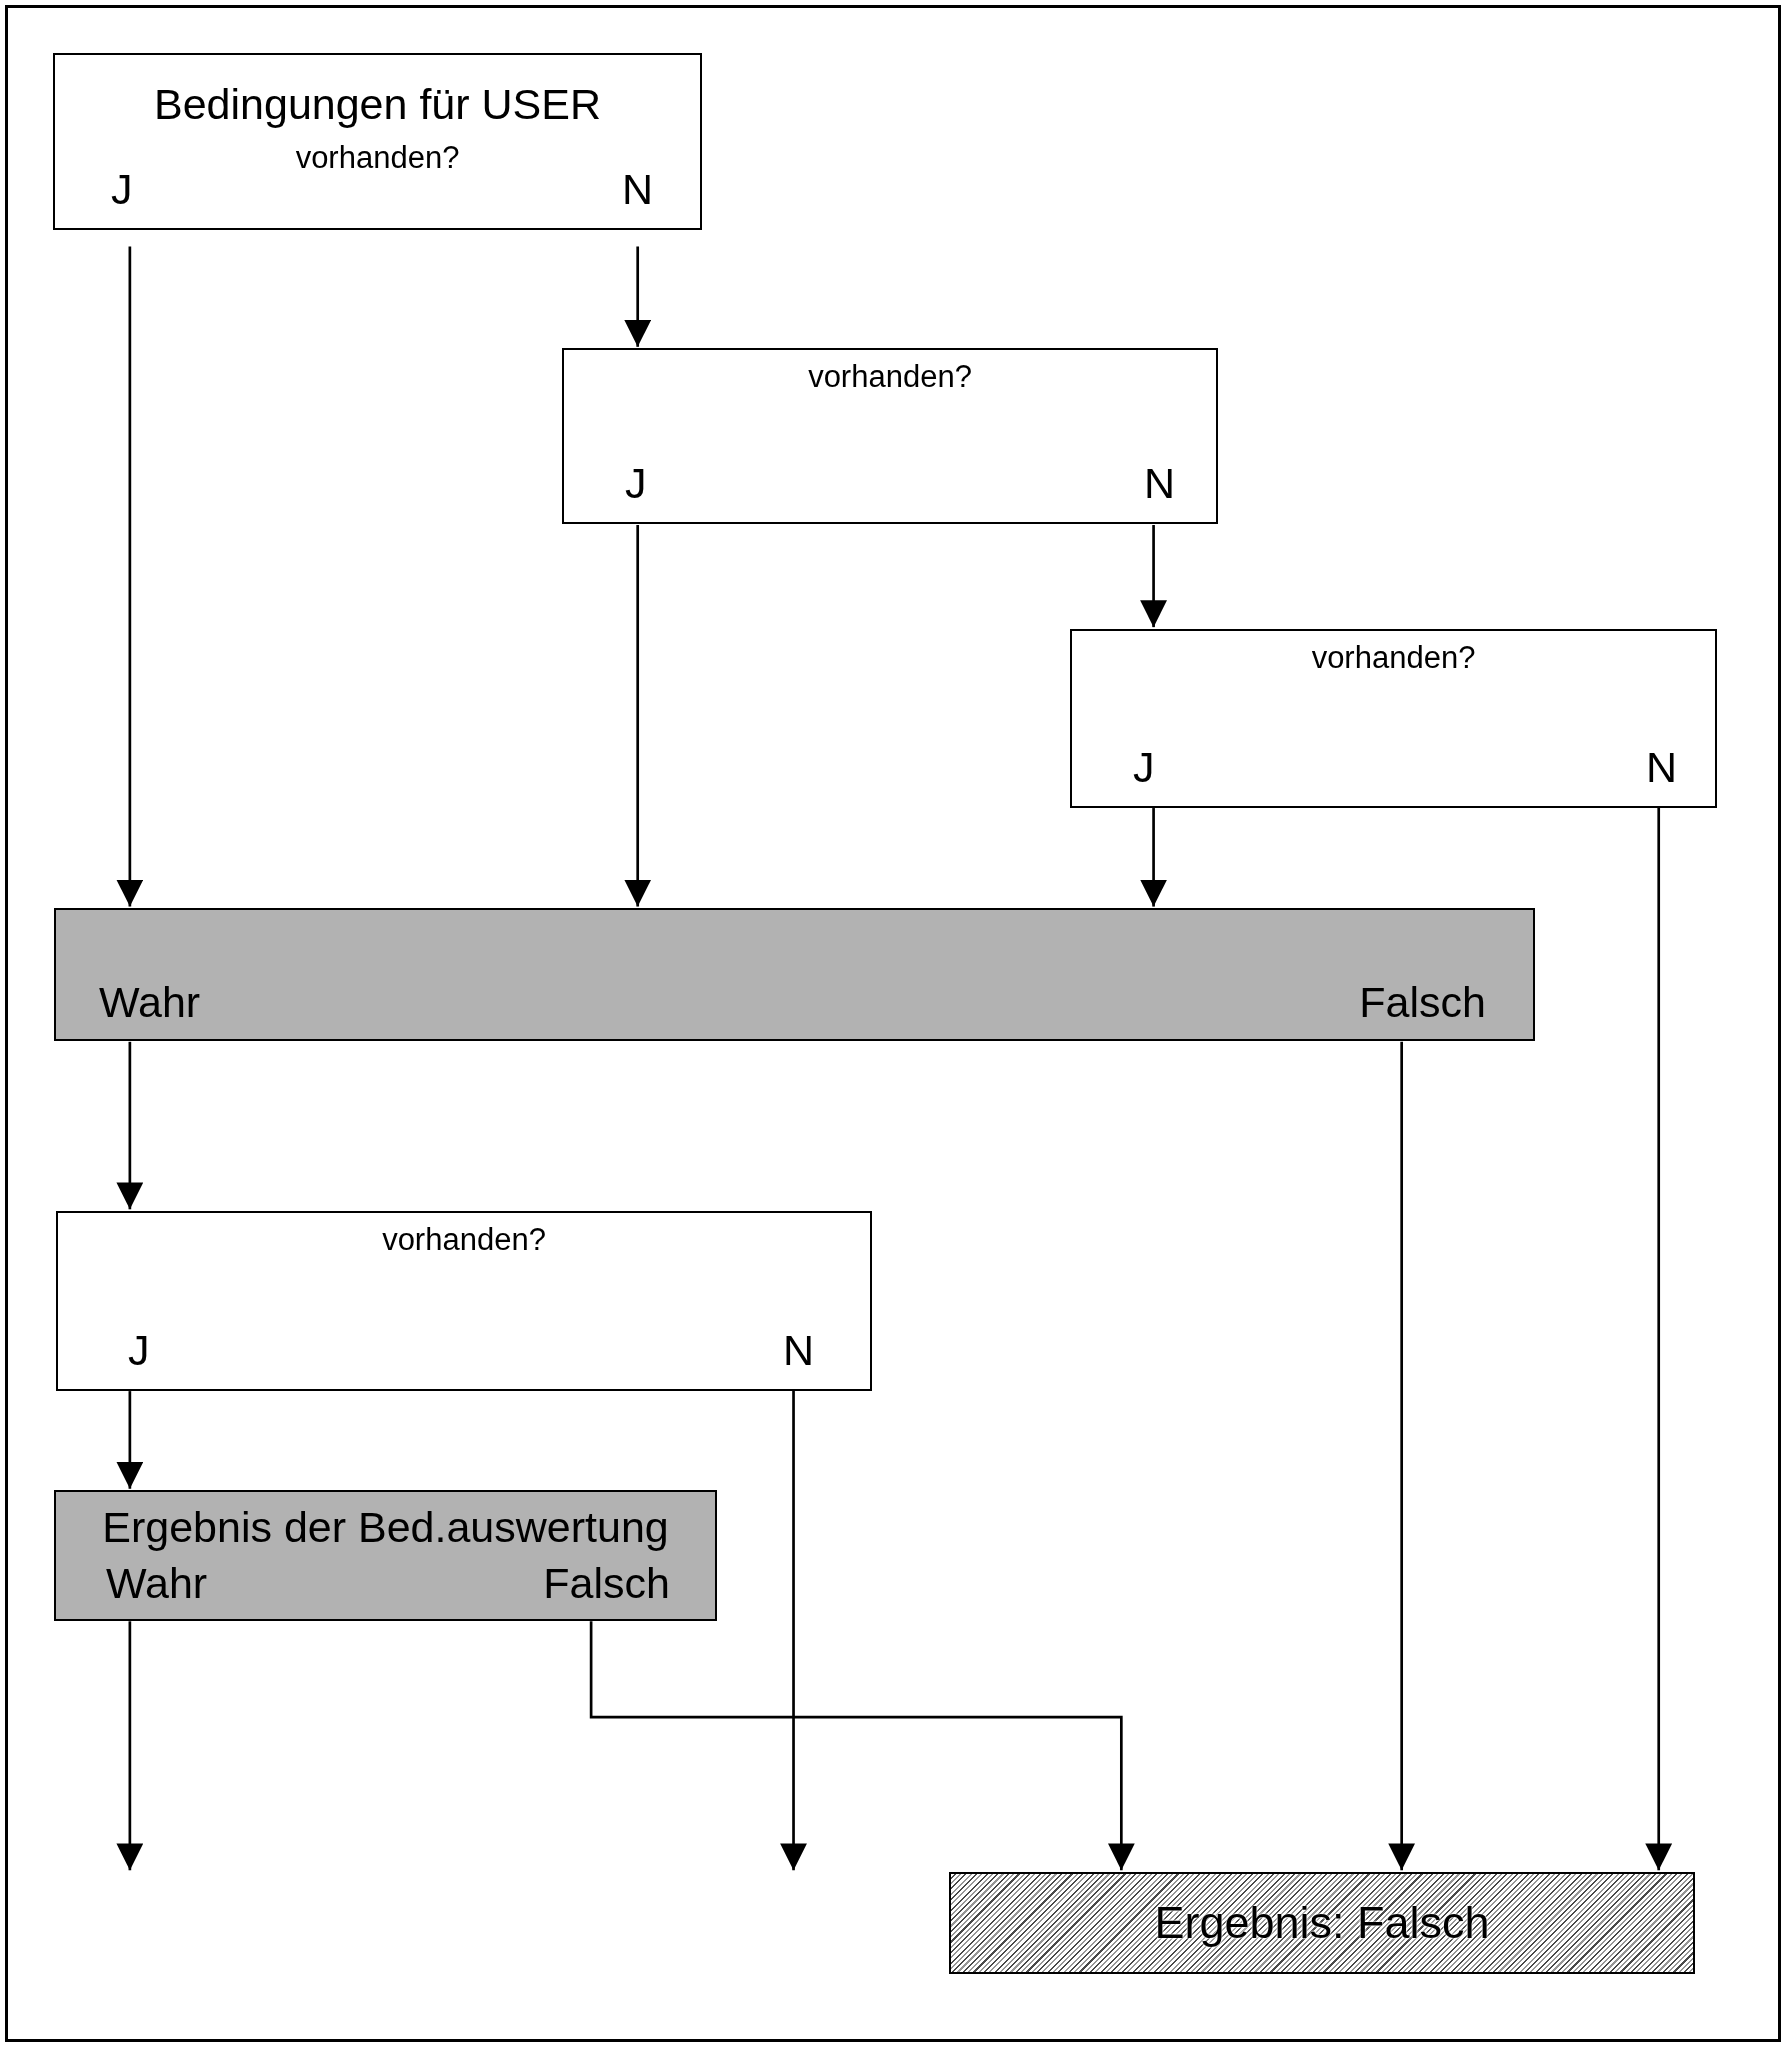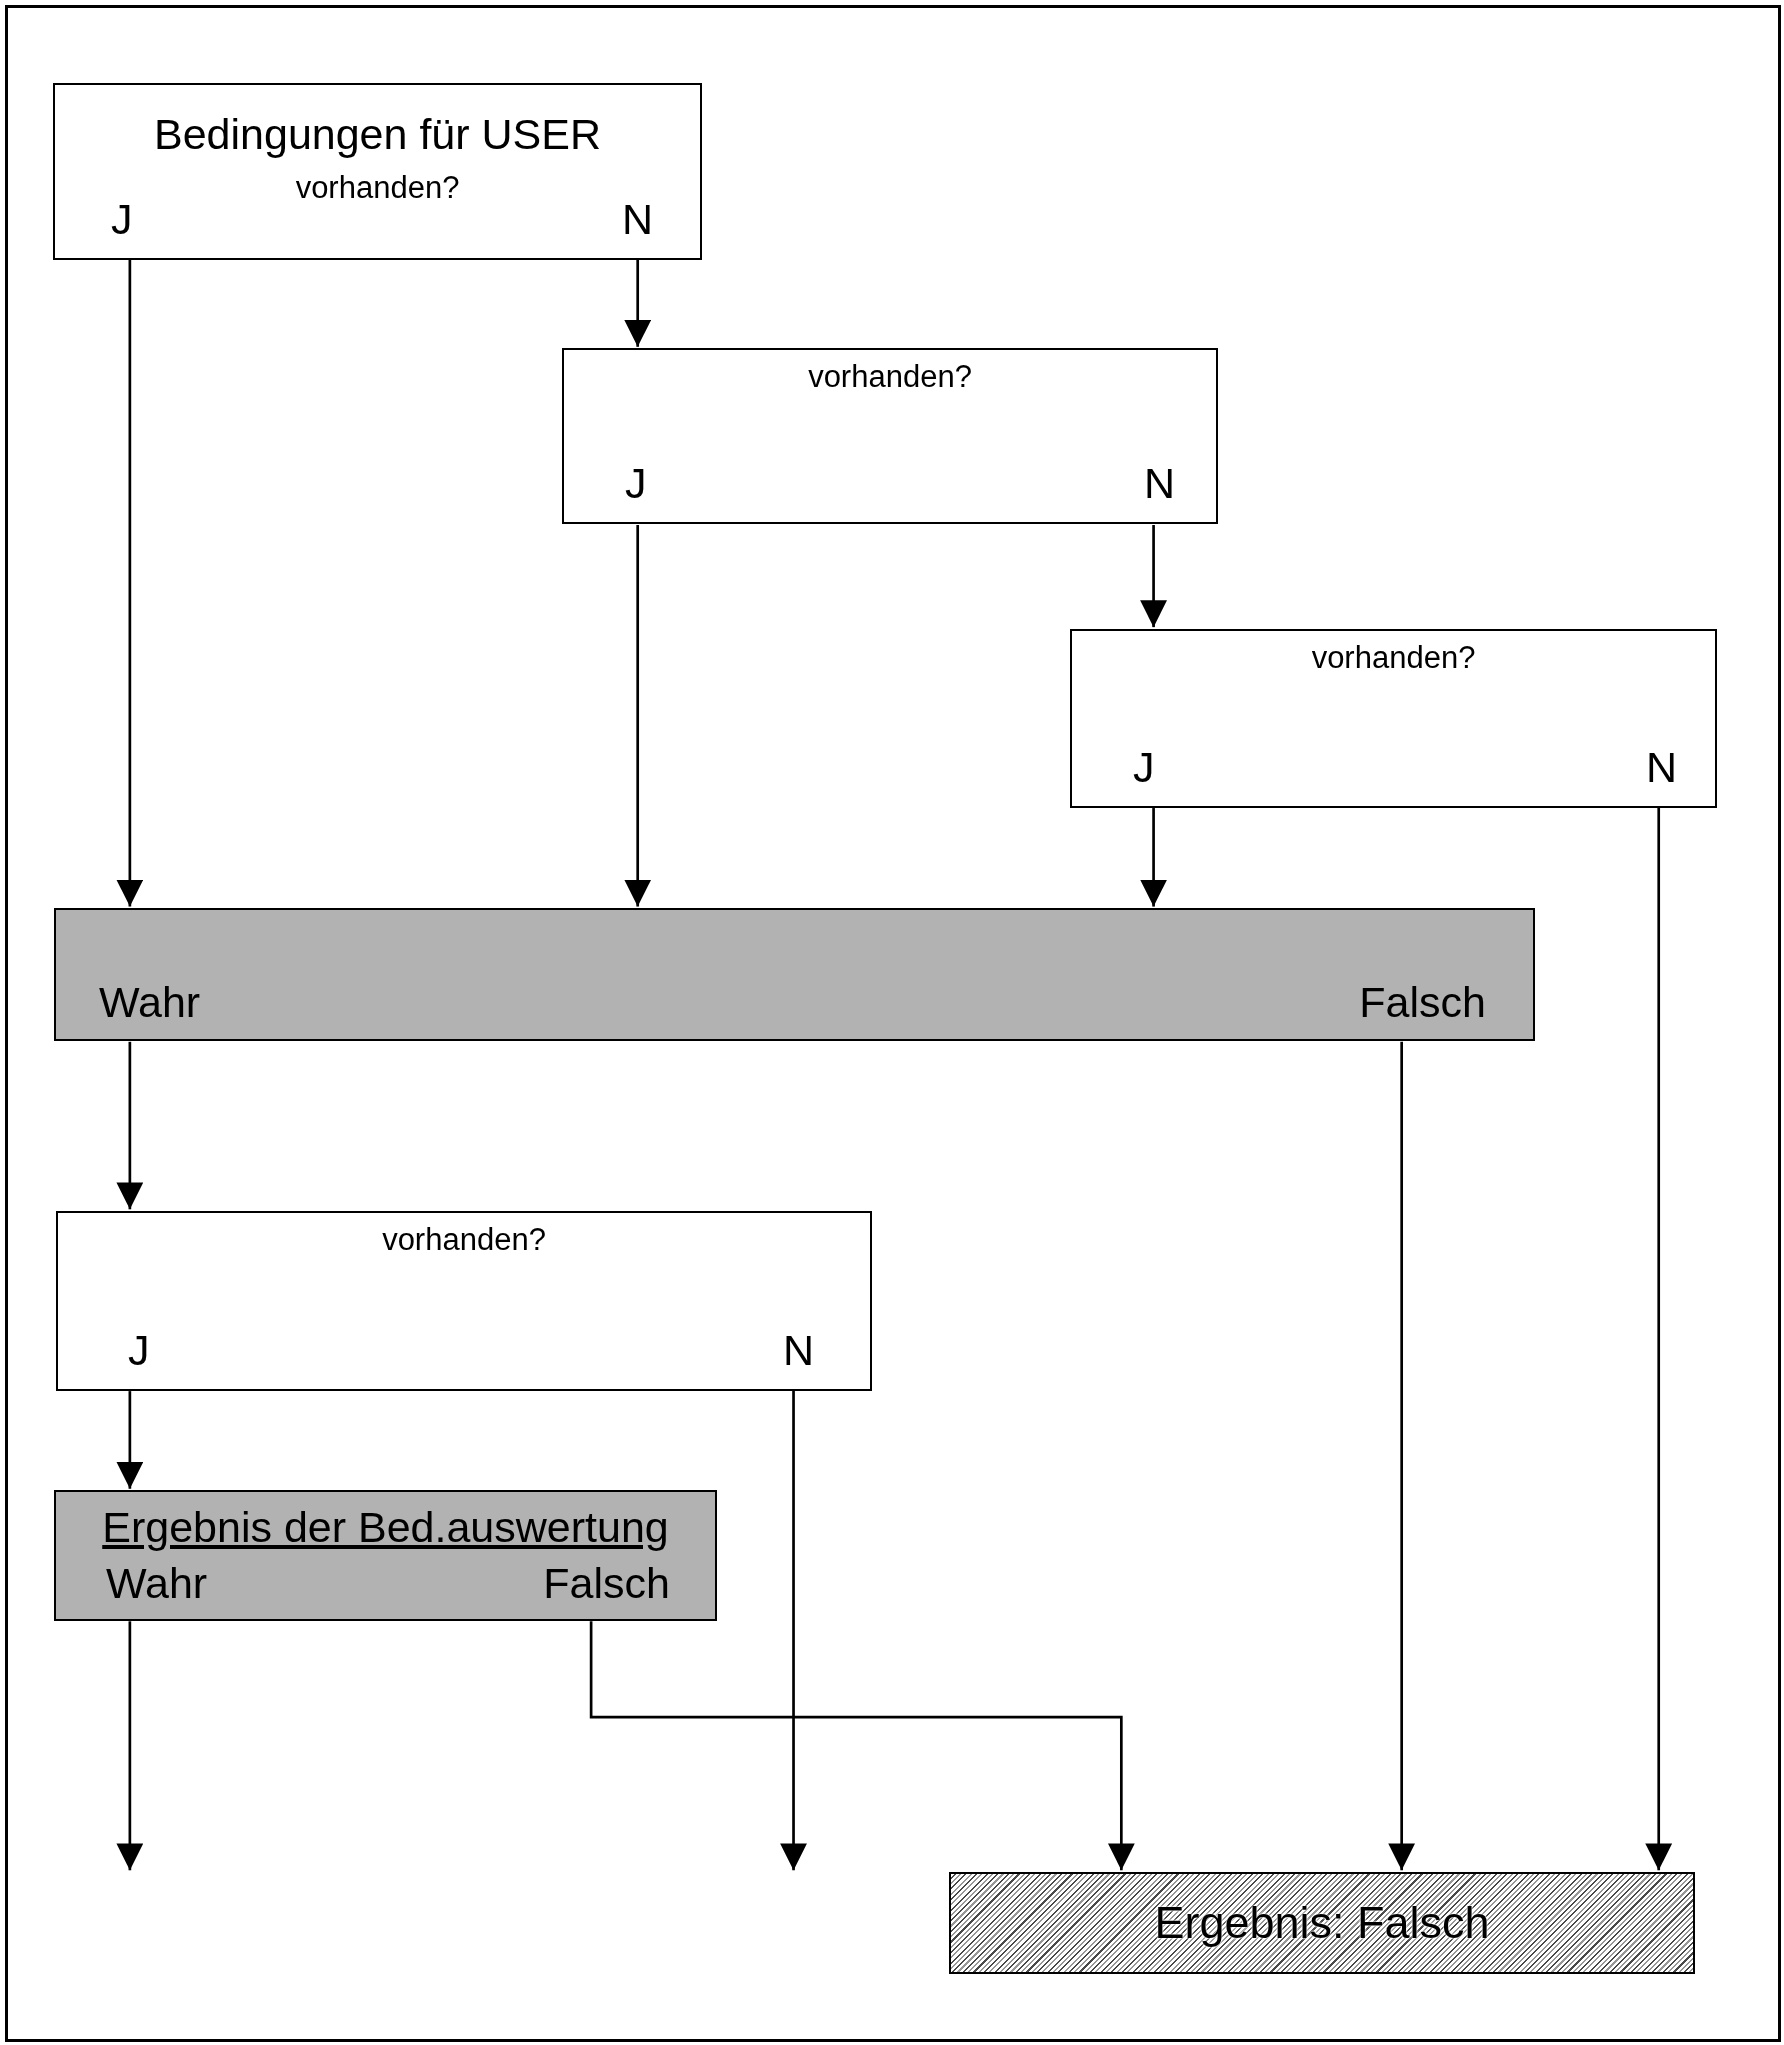--- a/index.html
+++ b/index.html
@@ -71,21 +71,21 @@
       <path d="M1852 902 V2088" marker-end="url(#arrowhead)"></path>
       <path d="M145 1163 V1350" marker-end="url(#arrowhead)"></path>
       <path d="M1565 1163 V2088" marker-end="url(#arrowhead)"></path>
       <path d="M145 1553 V1662" marker-end="url(#arrowhead)"></path>
       <path d="M886 1553 V2088" marker-end="url(#arrowhead)"></path>
       <path d="M145 1810 V2088" marker-end="url(#arrowhead)"></path>
       <path d="M660 1810 V1917 H1252 V2088" marker-end="url(#arrowhead)"></path>
     </g>
   </svg>
 
-  <div class="node decision" style="left:53px;top:83px;width:649px;height:177px;">
+  <div class="node decision" style="left:53px;top:53px;width:649px;height:177px;">
     <div class="qline1">Bedingungen für USER</div>
     <div class="qline2">vorhanden?</div>
     <span class="jlabel">J</span>
     <span class="nlabel">N</span>
   </div>
 
   <div class="node decision" style="left:562px;top:348px;width:656px;height:176px;">
     <div class="qline2">vorhanden?</div>
     <span class="jlabel" style="left:61px;">J</span>
     <span class="nlabel" style="right:41px;">N</span>
@@ -101,21 +101,21 @@
     <span class="bar-true">Wahr</span>
     <span class="bar-false">Falsch</span>
   </div>
 
   <div class="node decision" style="left:56px;top:1211px;width:816px;height:180px;">
     <div class="qline2">vorhanden?</div>
     <span class="jlabel" style="left:70px;">J</span>
     <span class="nlabel" style="right:56px;">N</span>
   </div>
 
-  <div class="bar" style="left:54px;top:1490px;width:663px;height:131px;text-decoration:underline;">
+  <div class="bar" style="left:54px;top:1490px;width:663px;height:131px;">
     <div class="bar-title-small">Ergebnis der Bed.auswertung</div>
     <span class="bar-true-sm">Wahr</span>
     <span class="bar-false-sm">Falsch</span>
   </div>
 
 
   <div class="final hatch-false" style="left:949px;top:1872px;width:746px;height:102px;justify-content:center;">
     <span>Ergebnis: Falsch</span>
   </div>
 

